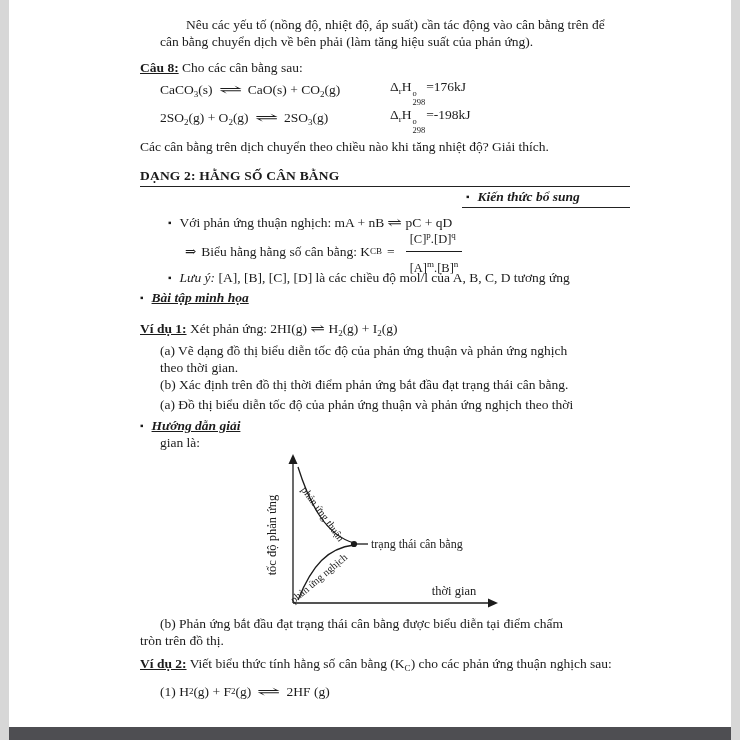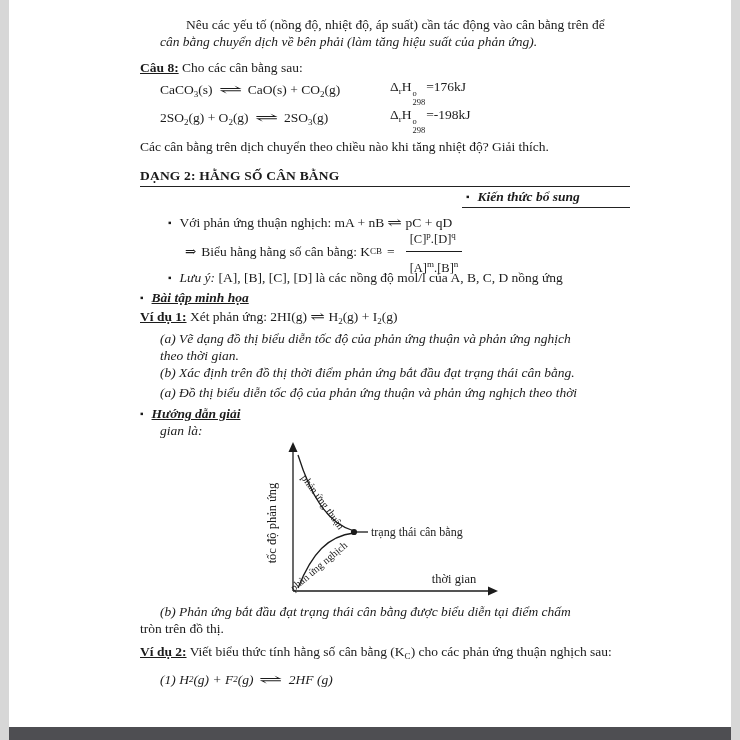--- a/index.html
+++ b/index.html
@@ -8,21 +8,21 @@
     background:#ffffff;color:#1b1b1b;
     font-family:"Liberation Serif","DejaVu Serif",serif;
   }
   .edge{position:absolute;top:0;bottom:0;width:9px;background:#d7d7d7;}
   .edge.left{left:0;}
   .edge.right{right:0;}
   .bottom-bar{position:absolute;left:9px;right:9px;bottom:0;height:13px;background:#4e4e52;}
   .content{position:absolute;left:140px;top:16px;width:490px;font-size:13.5px;line-height:17px;}
   .ln{min-height:17px;}
   .indent45{padding-left:46px;}
-  .indent20{padding-left:20px;font-style:italic;}
+  .indent20{padding-left:20px;}
   .b{font-weight:bold;text-decoration:underline;}
   .i{font-style:italic;}
   .bi{font-weight:bold;font-style:italic;}
   .u{text-decoration:underline;}
   .sb{font-size:9px;vertical-align:-3px;}
   .sp{font-size:9px;vertical-align:5px;}
   .supsub{display:inline-flex;flex-direction:column;font-size:8.5px;line-height:8.5px;vertical-align:-5px;margin:0 1px;}
   .arrow{display:inline-block;transform:scaleX(2.1);margin:0 12px;}
   .arrow.short{transform:scaleX(1.3);margin:0 5px;}
   .bullet{font-size:10px;vertical-align:1px;margin-right:8px;}
@@ -32,21 +32,21 @@
   .rule{border-top:1.4px solid #222;margin-top:2px;}
   .kienthuc{width:162px;margin-left:auto;border-bottom:1.4px solid #222;padding:1px 2px 2px 4px;display:flex;align-items:center;}
   .kcbrow{display:flex;align-items:center;height:36px;padding-left:40px;margin-top:2px;}
   .kcbrow .gap{margin:0 5px;}
   .frac{display:inline-block;text-align:left;vertical-align:middle;font-size:12.5px;line-height:22px;margin-left:6px;}
   .frac .num{display:block;border-bottom:1.1px solid #1b1b1b;padding:0 4px 1px 4px;}
   .frac .den{display:block;padding:1px 4px 0 4px;}
   .pageno{position:absolute;left:143px;top:740px;font-size:13px;}
   .graph{margin-left:118px;margin-top:2px;display:block;}
   svg text{font-family:"Liberation Serif","DejaVu Serif",serif;fill:#1b1b1b;}
-  .mt2{margin-top:2px;}.mt3{margin-top:3px;}.mt4{margin-top:4px;}.mt6{margin-top:6px;}.mt9{margin-top:9px;}
+  .mt2{margin-top:14px;}.mt3{margin-top:3px;}.mt4{margin-top:4px;}.mt6{margin-top:6px;}.mt9{margin-top:9px;}
 </style>
 </head>
 <body>
 
 <div>
   <div class="edge left"></div>
   <div class="edge right"></div>
   <div class="bottom-bar"></div>
 
   <div class="content">
@@ -95,21 +95,21 @@
         <span class="sb">CB</span>
       <span class="gap">=</span>
       <span class="frac">
         <span class="num"><span>[C]</span><span class="sp">p</span><span>.</span><span>[D]</span><span class="sp">q</span></span>
         <span class="den"><span>[A]</span><span class="sp">m</span><span>.</span><span>[B]</span><span class="sp">n</span></span>
       </span>
     </div>
 
     <div class="ln" style="padding-left:28px">
       <span class="bullet">▪</span><span class="i">Lưu ý:</span>
-      <span>[A], [B], [C], [D] là các nồng độ mol/l của A, B, C, D nồng ứng</span>
+      <span>[A], [B], [C], [D] là các chiều độ mol/l của A, B, C, D tương ứng</span>
     </div>
 
     <div class="ln mt3">
       <span class="bullet">▪</span><span class="bi u">Bài tập minh họa</span>
     </div>
 
     <div class="ln mt2">
       <span class="b">Ví dụ 1:</span>
       <span>Xét phản ứng: 2HI(g)</span><span class="arrow short">⇌</span><span>H</span><span class="sb">2</span><span>(g) + I</span><span class="sb">2</span><span>(g)</span>
     </div>

